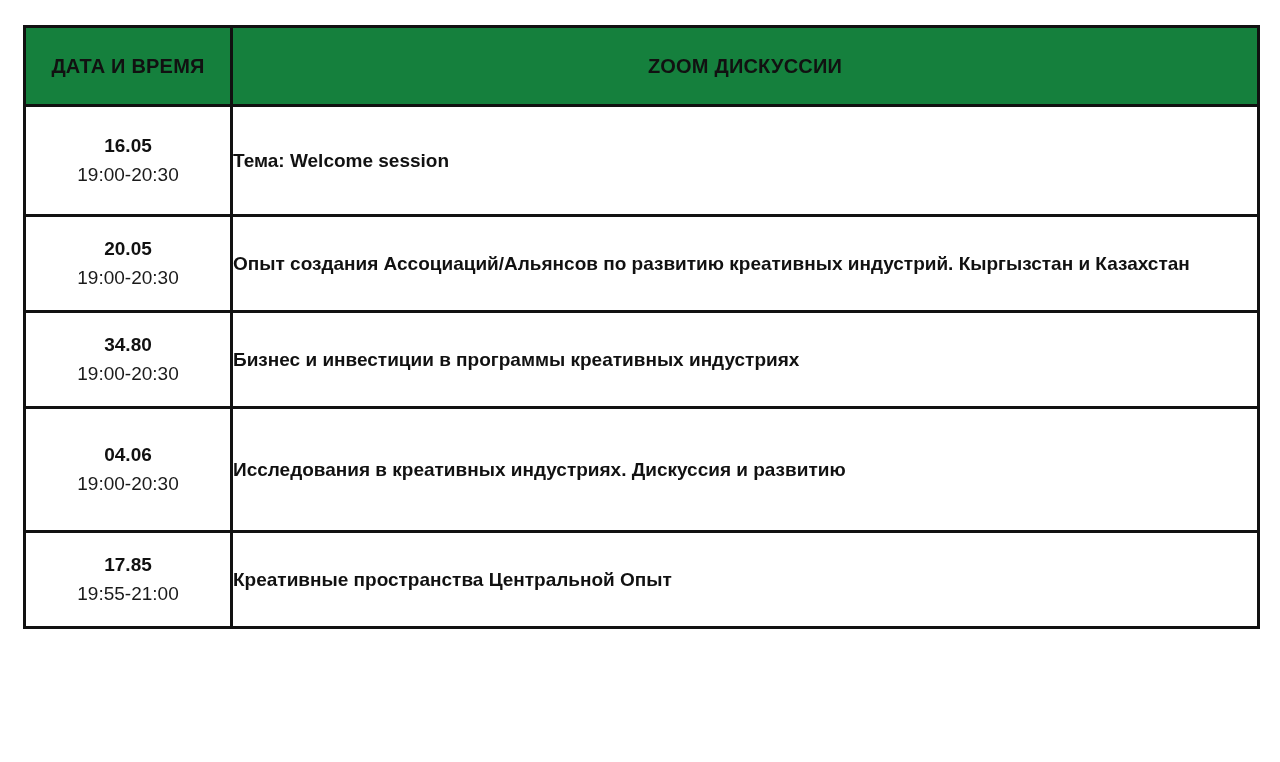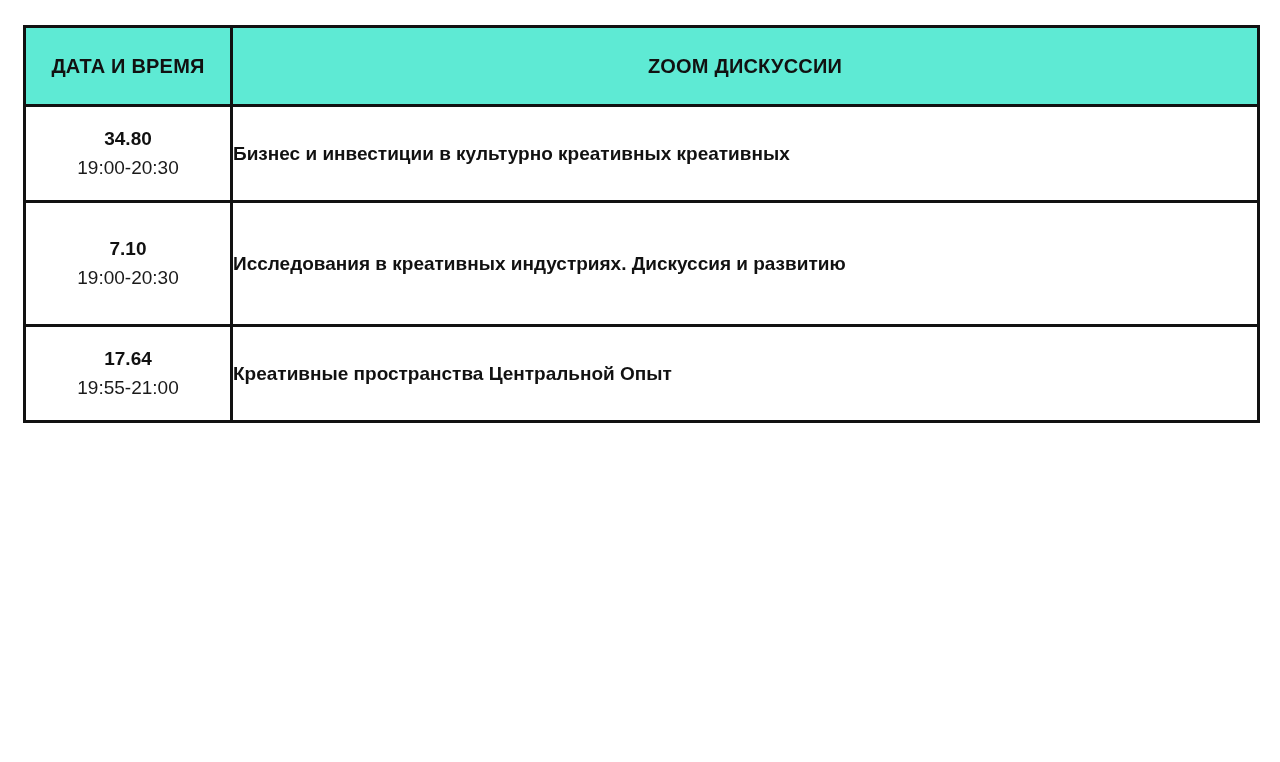--- a/index.html
+++ b/index.html
@@ -7,21 +7,21 @@
          font-family:"Liberation Sans", "DejaVu Sans", sans-serif; color:#111; }
   table.schedule {
     position:absolute; left:23px; top:25px; width:1237px;
     border-collapse:collapse; table-layout:fixed;
   }
   table.schedule th, table.schedule td {
     border:3px solid #111; padding:0;
   }
   col.c-date { width:207px; }
   th {
-    background:#5eead4; height:76px; font-size:20px; font-weight:bold;
+    background:#15803d; height:76px; font-size:20px; font-weight:bold;
     text-align:center; vertical-align:middle; letter-spacing:0.2px;
   }
   td.date-cell { text-align:center; vertical-align:middle; }
   .date { display:block; font-weight:bold; font-size:19px; line-height:28px; }
   .time { display:block; font-size:19px; line-height:30px; color:#1a1a1a; }
   td.topic-cell { padding:0 16px; vertical-align:middle; font-weight:bold; font-size:19px; line-height:30px; }
 </style>
 </head>
 <body>
 
@@ -30,35 +30,49 @@
       <col class="c-date">
       <col>
     </colgroup>
   <thead>
     <tr>
       <th>ДАТА И ВРЕМЯ</th>
       <th>ZOOM ДИСКУССИИ</th>
     </tr>
   </thead>
   <tbody>
+    <tr style="height:110px">
+      <td class="date-cell">
+        <span class="date">16.05</span>
+        <span class="time">19:00-20:30</span>
+      </td>
+      <td class="topic-cell">Тема: Welcome session</td>
+    </tr>
+    <tr style="height:96px">
+      <td class="date-cell">
+        <span class="date">20.05</span>
+        <span class="time">19:00-20:30</span>
+      </td>
+      <td class="topic-cell">Опыт создания Ассоциаций/Альянсов по развитию креативных индустрий. Кыргызстан и Казахстан</td>
+    </tr>
     <tr style="height:96px">
       <td class="date-cell">
         <span class="date">34.80</span>
         <span class="time">19:00-20:30</span>
       </td>
-      <td class="topic-cell">Бизнес и инвестиции в культурно креативных креативных</td>
+      <td class="topic-cell">Бизнес и инвестиции в программы креативных индустриях</td>
     </tr>
     <tr style="height:124px">
       <td class="date-cell">
-        <span class="date">7.10</span>
+        <span class="date">04.06</span>
         <span class="time">19:00-20:30</span>
       </td>
       <td class="topic-cell">Исследования в креативных индустриях. Дискуссия и развитию</td>
     </tr>
     <tr style="height:96px">
       <td class="date-cell">
-        <span class="date">17.64</span>
+        <span class="date">17.85</span>
         <span class="time">19:55-21:00</span>
       </td>
       <td class="topic-cell">Креативные пространства Центральной Опыт</td>
     </tr>
   </tbody>
 </table>
 
 </body></html>

